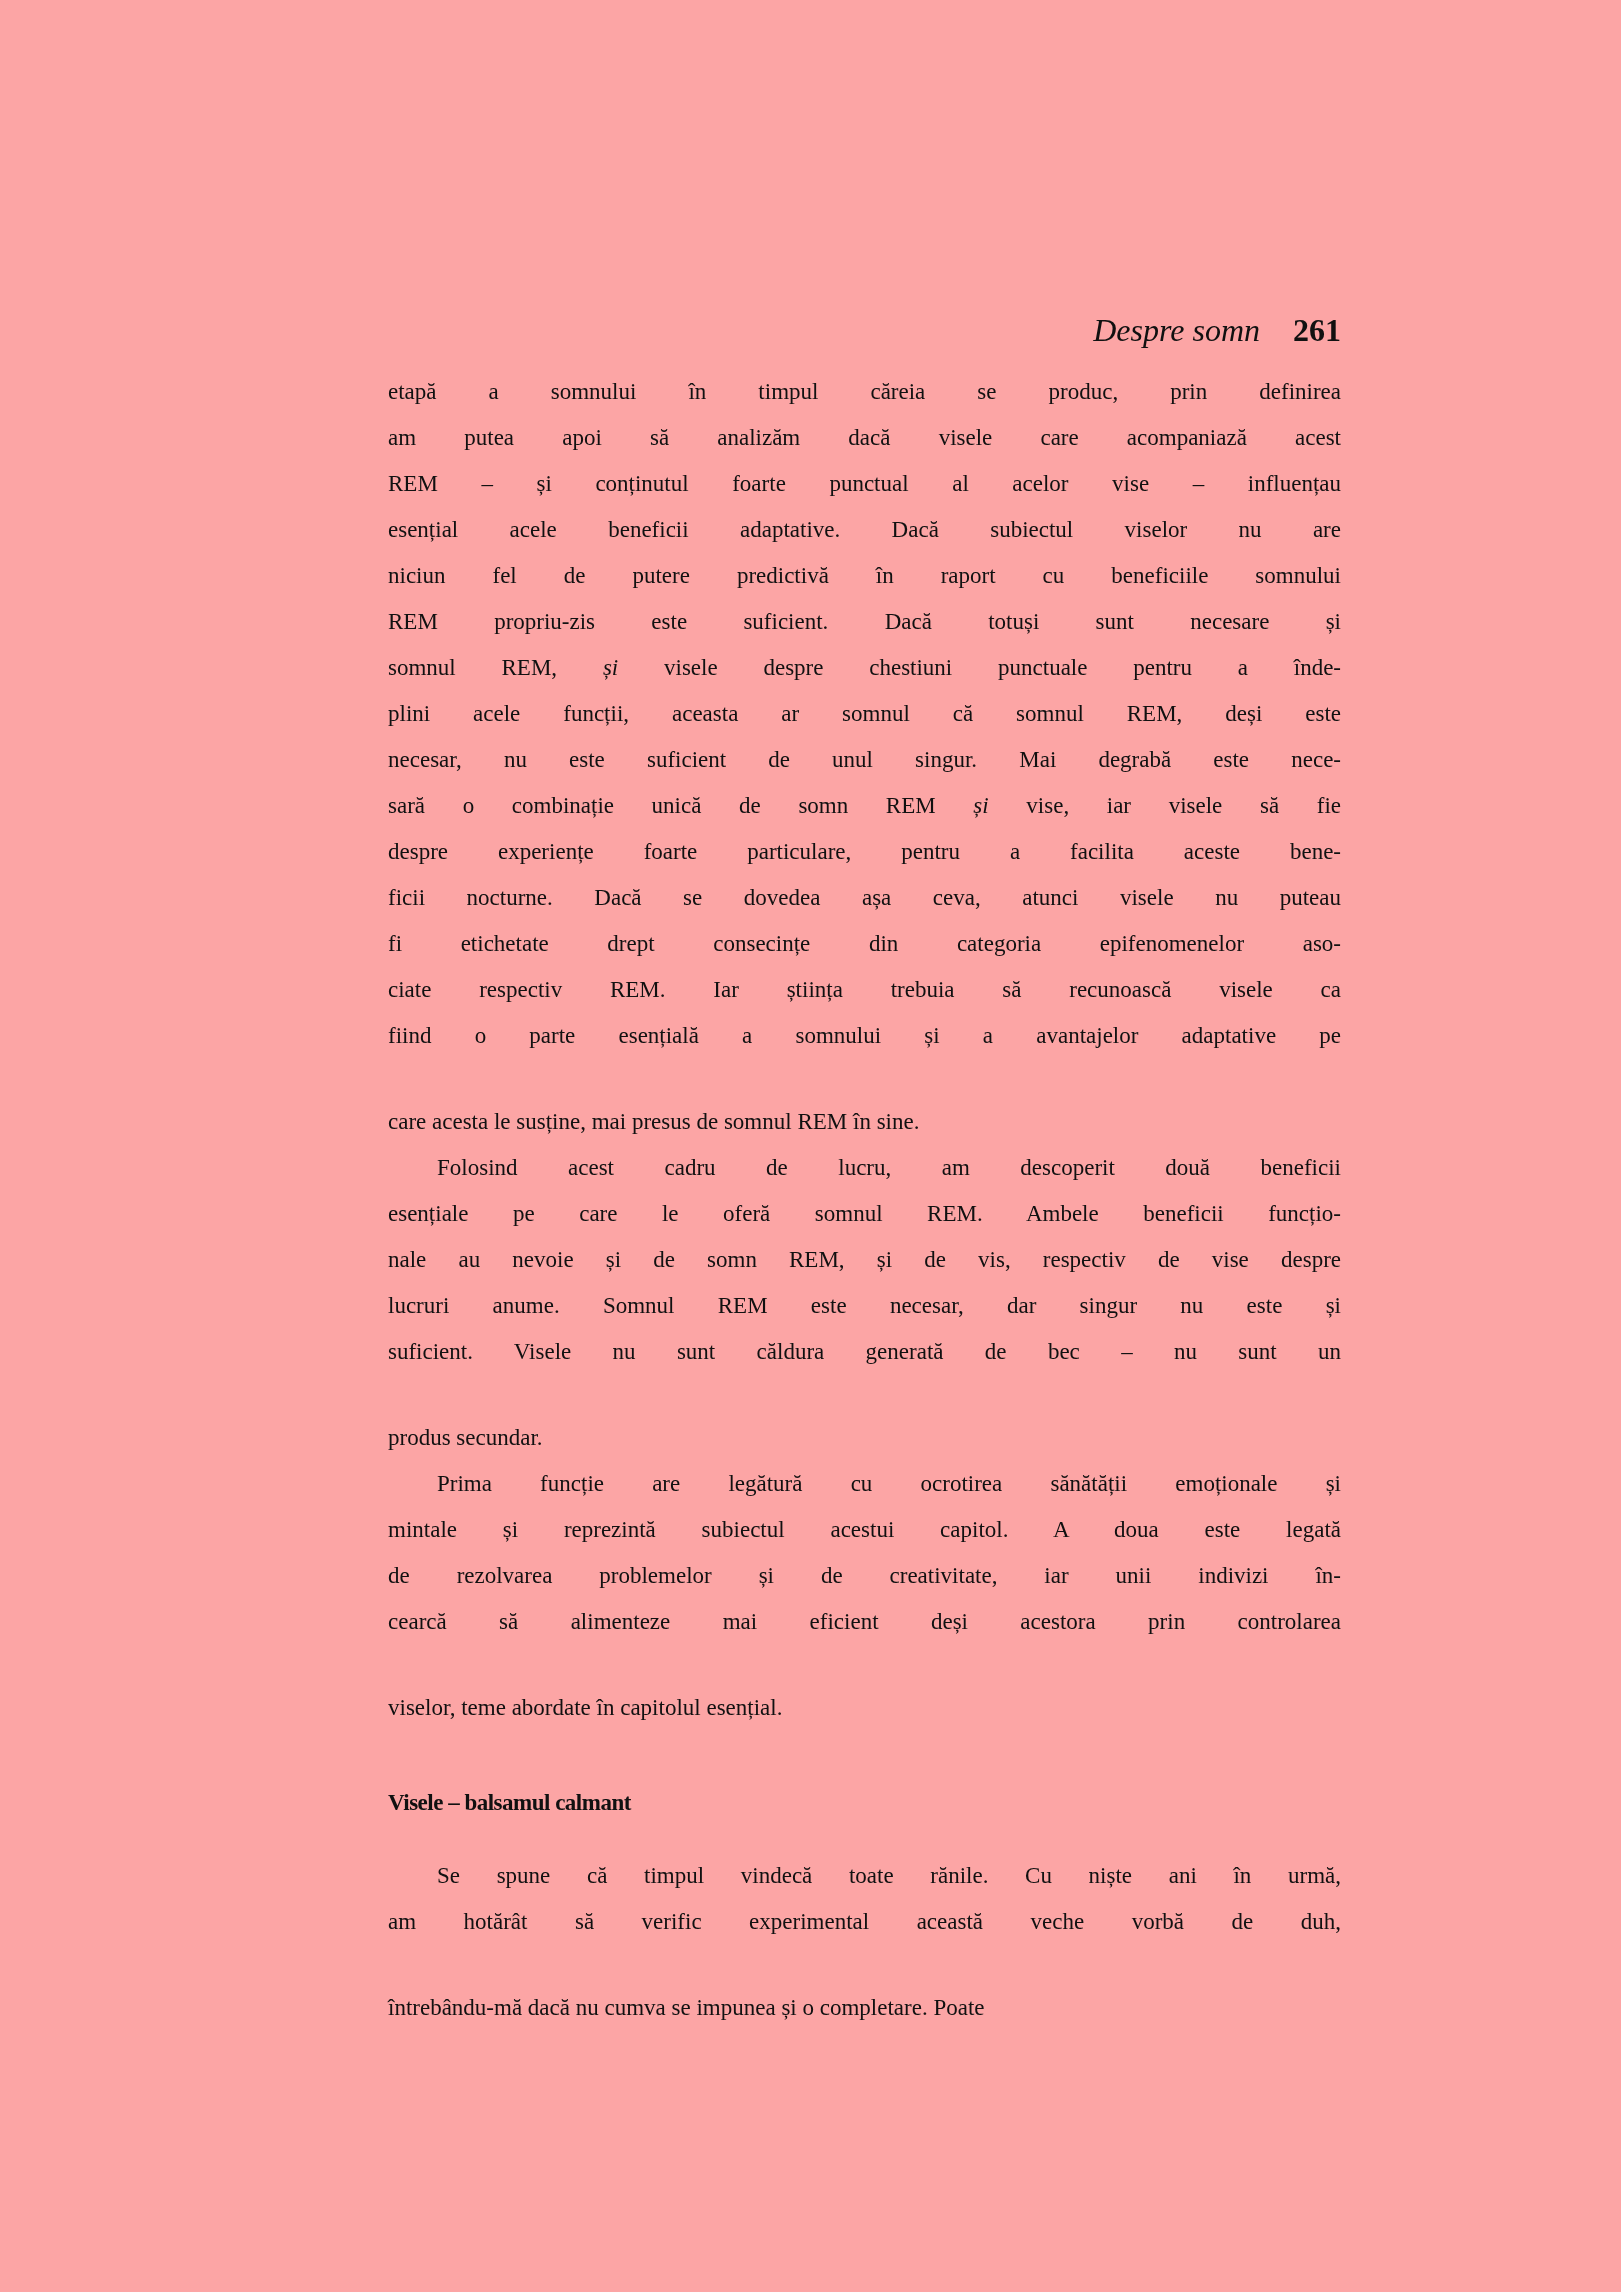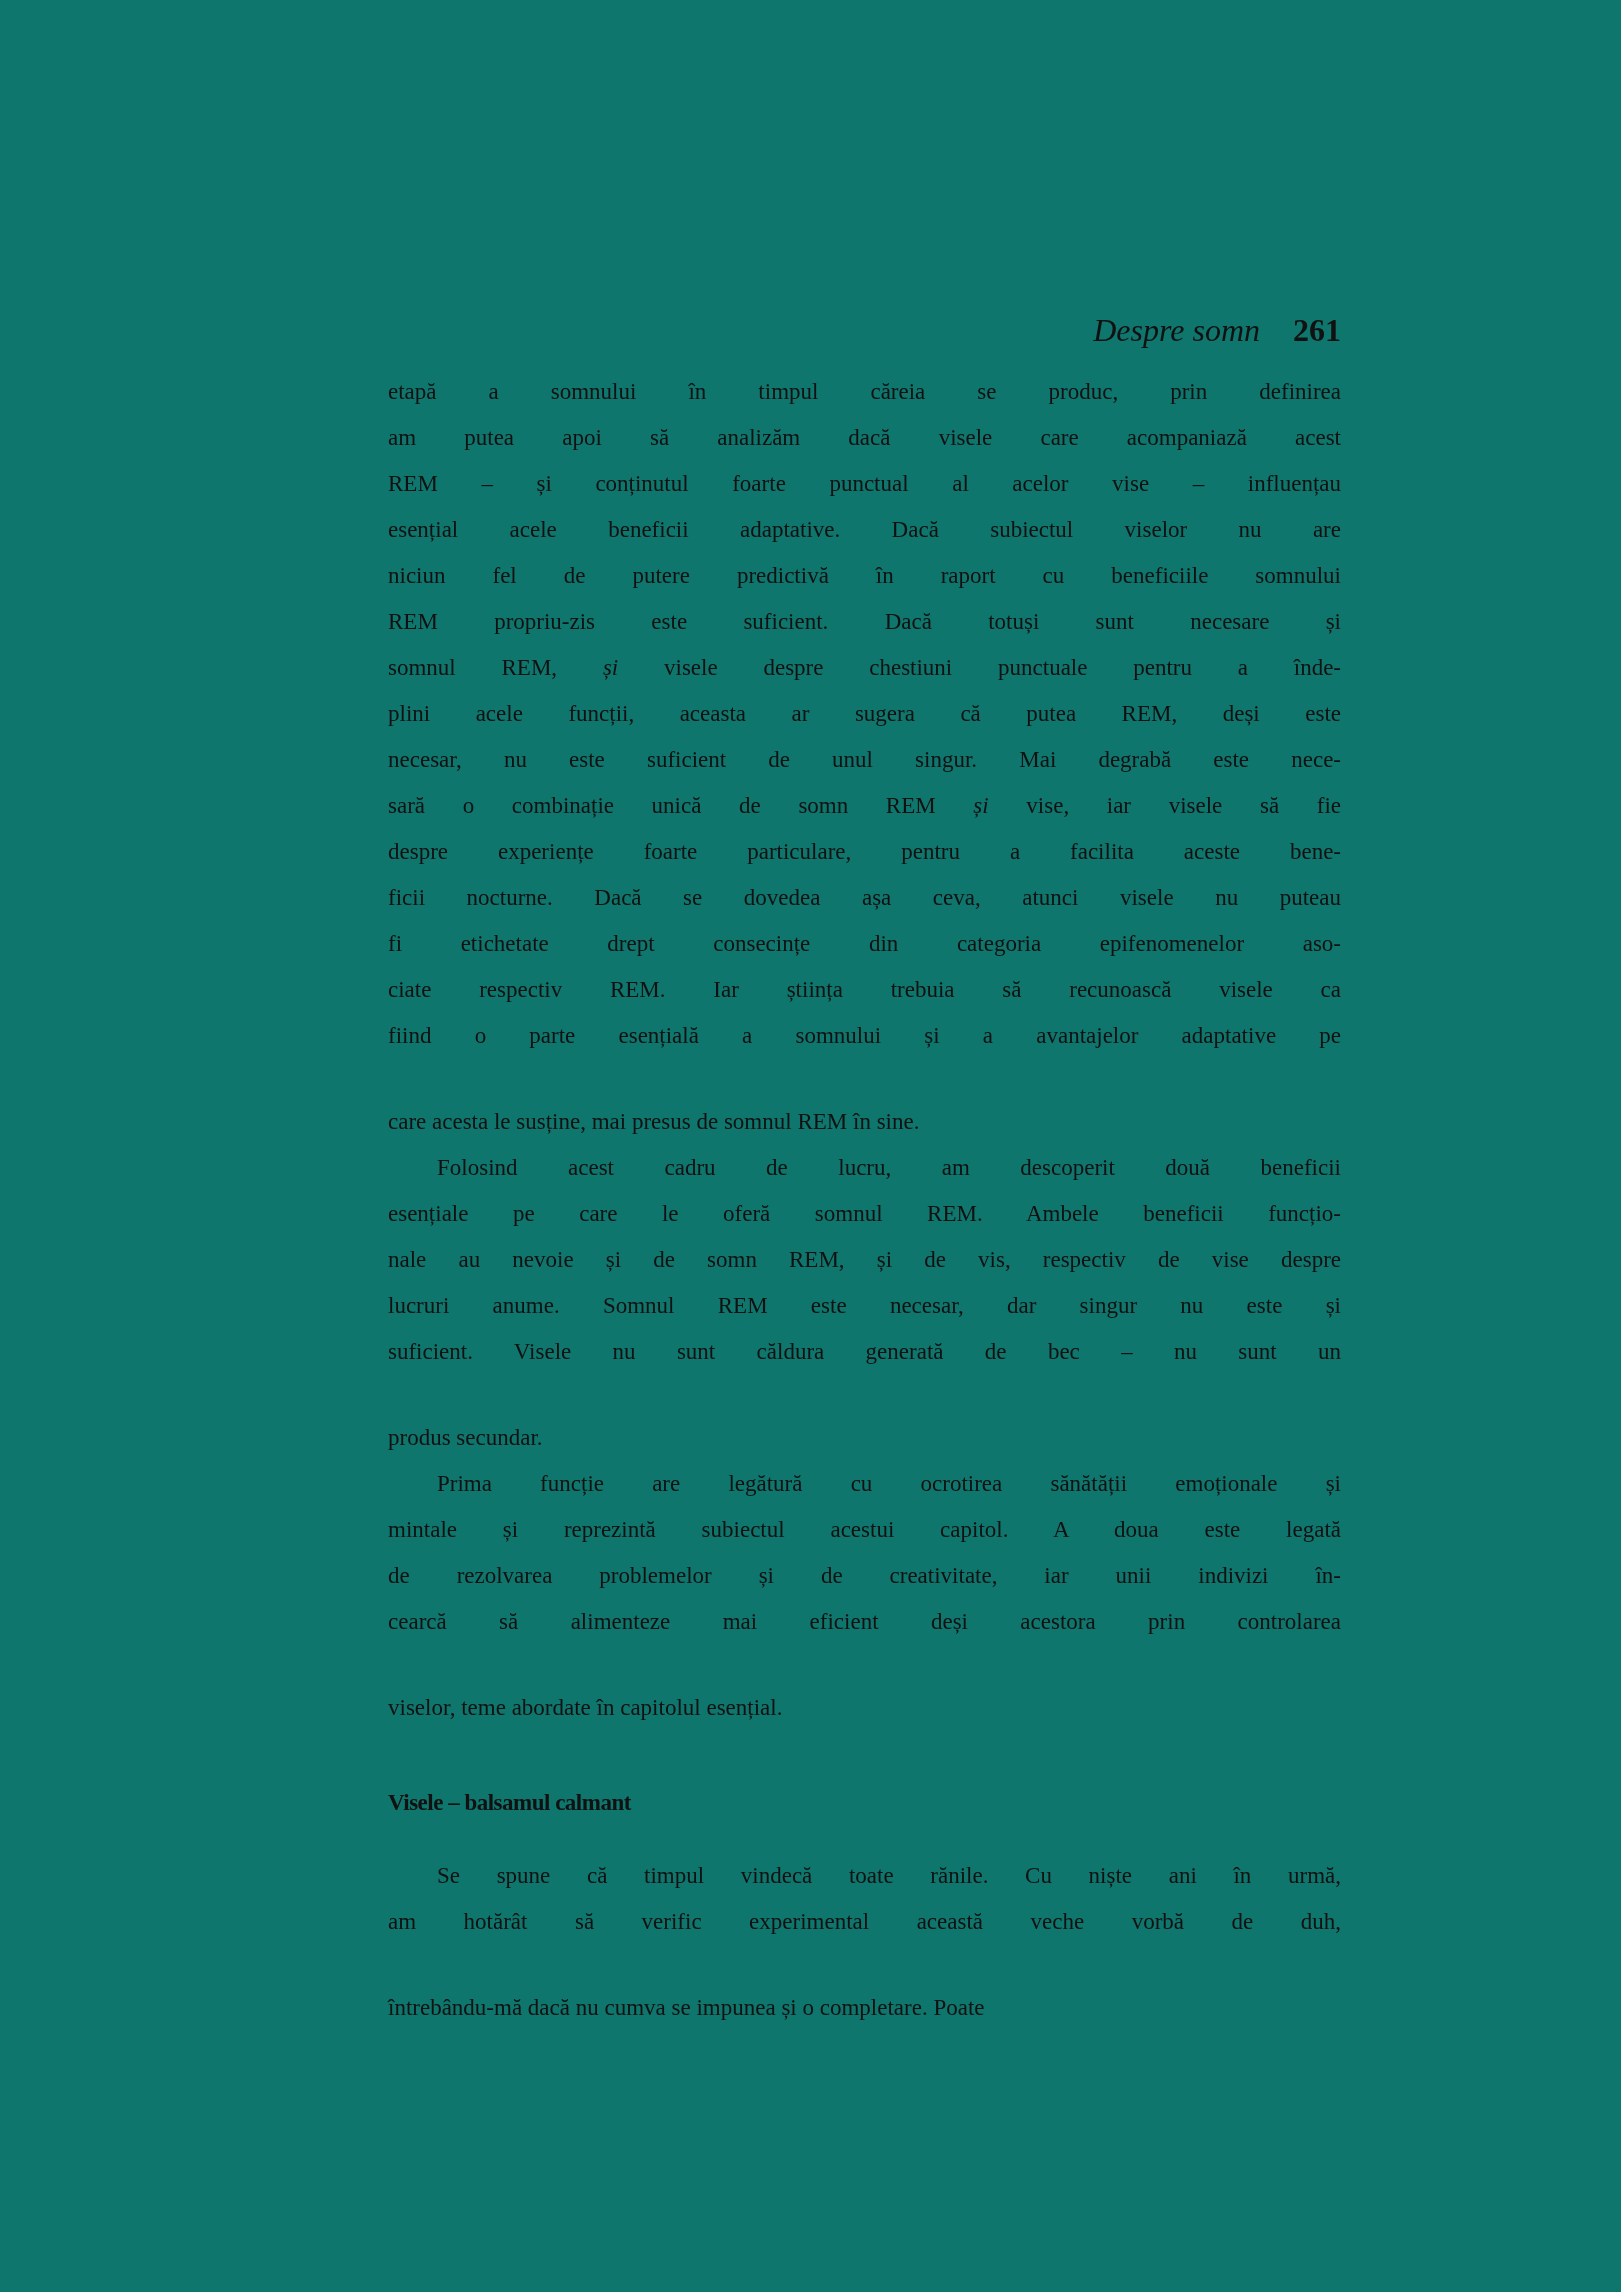--- a/index.html
+++ b/index.html
@@ -1,17 +1,17 @@
 <!DOCTYPE html>
 <html><head>
 <meta charset="utf-8">
 <style>
   html, body { margin: 0; padding: 0; background: #ffffff; }
   body { width: 1621px; height: 2293px; position: relative; overflow: hidden; }
-  .page { position: absolute; left: 0; top: 0; width: 1621px; height: 2293px; background: #0f766e; }
+  .page { position: absolute; left: 0; top: 0; width: 1621px; height: 2293px; background: #fca5a5; }
   .running-head {
     position: absolute; top: 312px; left: 980px; width: 361px; height: 49px;
     text-align: right; font-family: "Liberation Serif", serif; color: #111;
   }
   .running-title { font-style: italic; font-size: 32px; margin-right: 33px; }
   .page-num { font-weight: bold; font-size: 32px; }
   .text-block {
     position: absolute; left: 388px; top: 369px; width: 953px;
     font-family: "Liberation Serif", serif; font-size: 23px; color: #111;
   }
@@ -36,21 +36,21 @@
 
   <div class="text-block">
     <div id="p1">
         <span class="line">etapă a somnului în timpul căreia se produc, prin definirea</span>
         <span class="line">am putea apoi să analizăm dacă visele care acompaniază acest</span>
         <span class="line">REM – și conținutul foarte punctual al acelor vise – influențau</span>
         <span class="line">esențial acele beneficii adaptative. Dacă subiectul viselor nu are</span>
         <span class="line">niciun fel de putere predictivă în raport cu beneficiile somnului</span>
         <span class="line">REM propriu-zis este suficient. Dacă totuși sunt necesare și</span>
         <span class="line">somnul REM, <i>și</i> visele despre chestiuni punctuale pentru a înde-</span>
-        <span class="line">plini acele funcții, aceasta ar sugera că putea REM, deși este</span>
+        <span class="line">plini acele funcții, aceasta ar somnul că somnul REM, deși este</span>
         <span class="line">necesar, nu este suficient de unul singur. Mai degrabă este nece-</span>
         <span class="line">sară o combinație unică de somn REM <i>și</i> vise, iar visele să fie</span>
         <span class="line">despre experiențe foarte particulare, pentru a facilita aceste bene-</span>
         <span class="line">ficii nocturne. Dacă se dovedea așa ceva, atunci visele nu puteau</span>
         <span class="line">fi etichetate drept consecințe din categoria epifenomenelor aso-</span>
         <span class="line">ciate respectiv REM. Iar știința trebuia să recunoască visele ca</span>
         <span class="line">fiind o parte esențială a somnului și a avantajelor adaptative pe</span>
         <span class="line last">care acesta le susține, mai presus de somnul REM în sine.</span>
       </div>
     <div id="p2">

